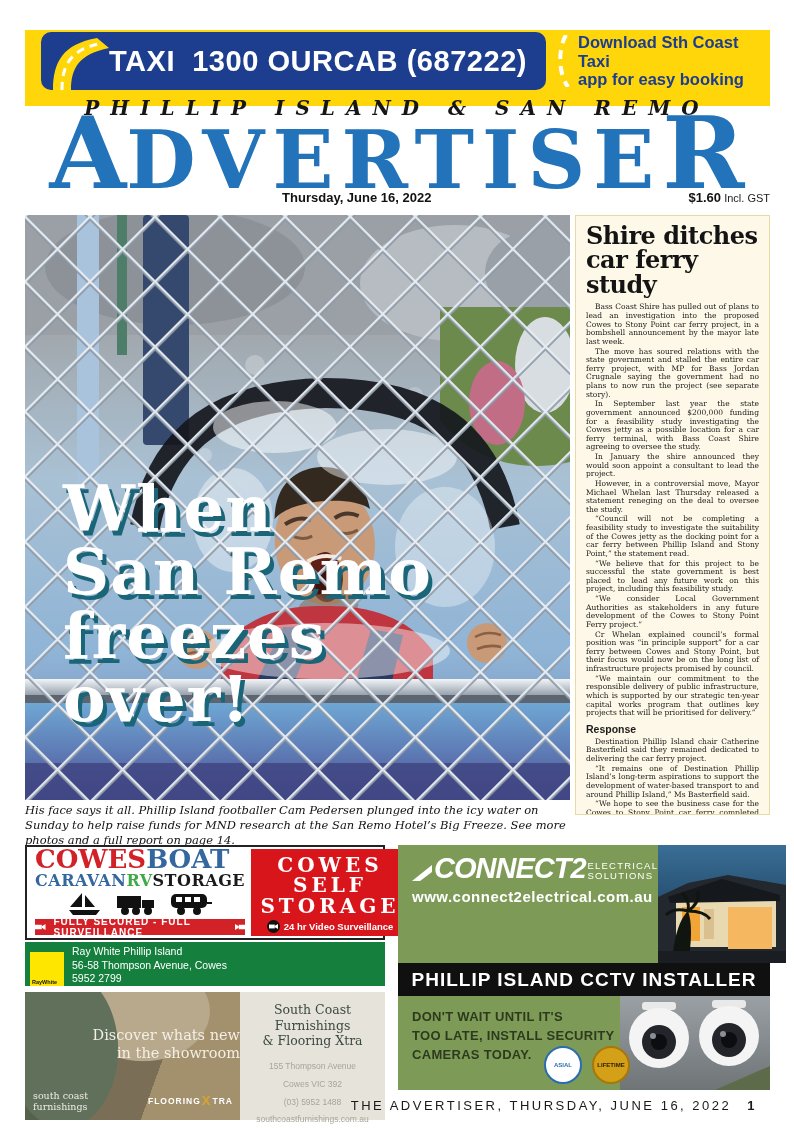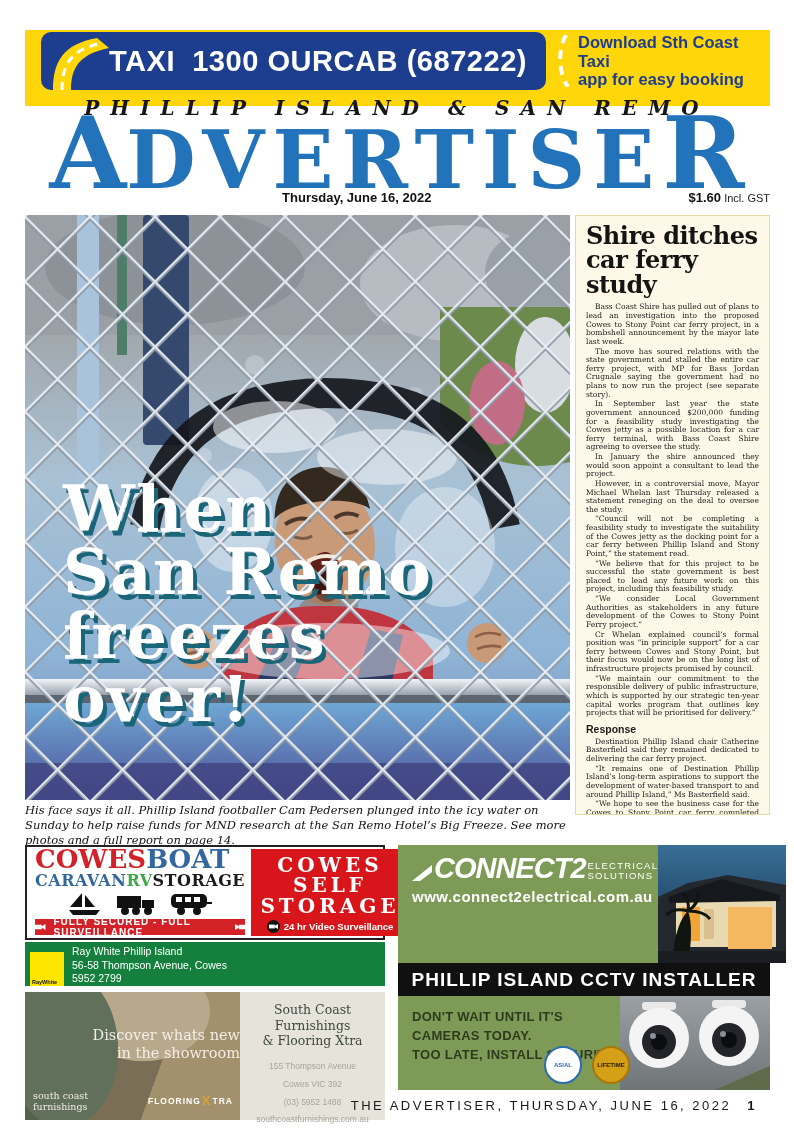--- a/index.html
+++ b/index.html
@@ -365,22 +365,22 @@
       <rect y="106" width="128" height="12" fill="#1a1d22"></rect>
     </svg>
   </div>
 
   <div class="ad-cctvbar">PHILLIP ISLAND CCTV INSTALLER</div>
 
   <div class="ad-cameras">
     <div class="cam-left">
       <div class="cam-msg">
         <div>DON'T WAIT UNTIL IT'S</div>
+        <div>TOO LATE, INSTALL SECURITY</div>
         <div>CAMERAS TODAY.</div>
-        <div>TOO LATE, INSTALL SECURITY</div>
       </div>
       <div class="badges">
         <div class="badge badge-asial">ASIAL</div>
         <div class="badge badge-life">LIFETIME</div>
       </div>
     </div>
     <svg class="cam-photo" viewBox="0 0 150 94">
       <defs>
         <linearGradient id="camBg" x1="0" y1="0" x2="0" y2="1">
           <stop offset="0" stop-color="#9aa0a4"></stop>

